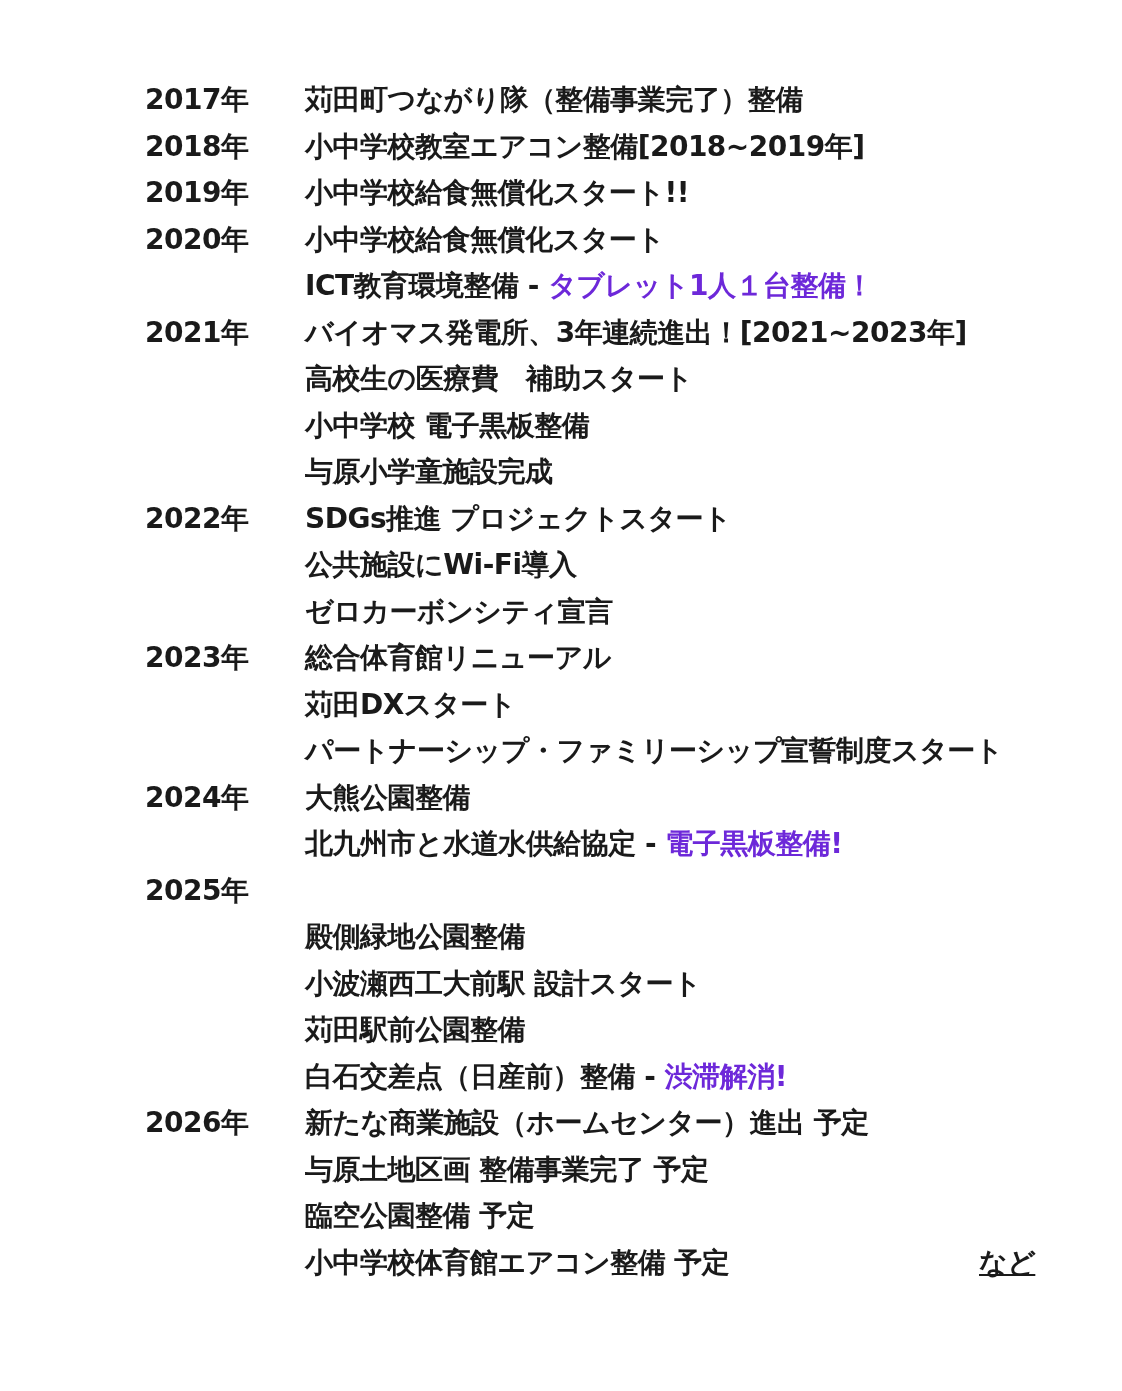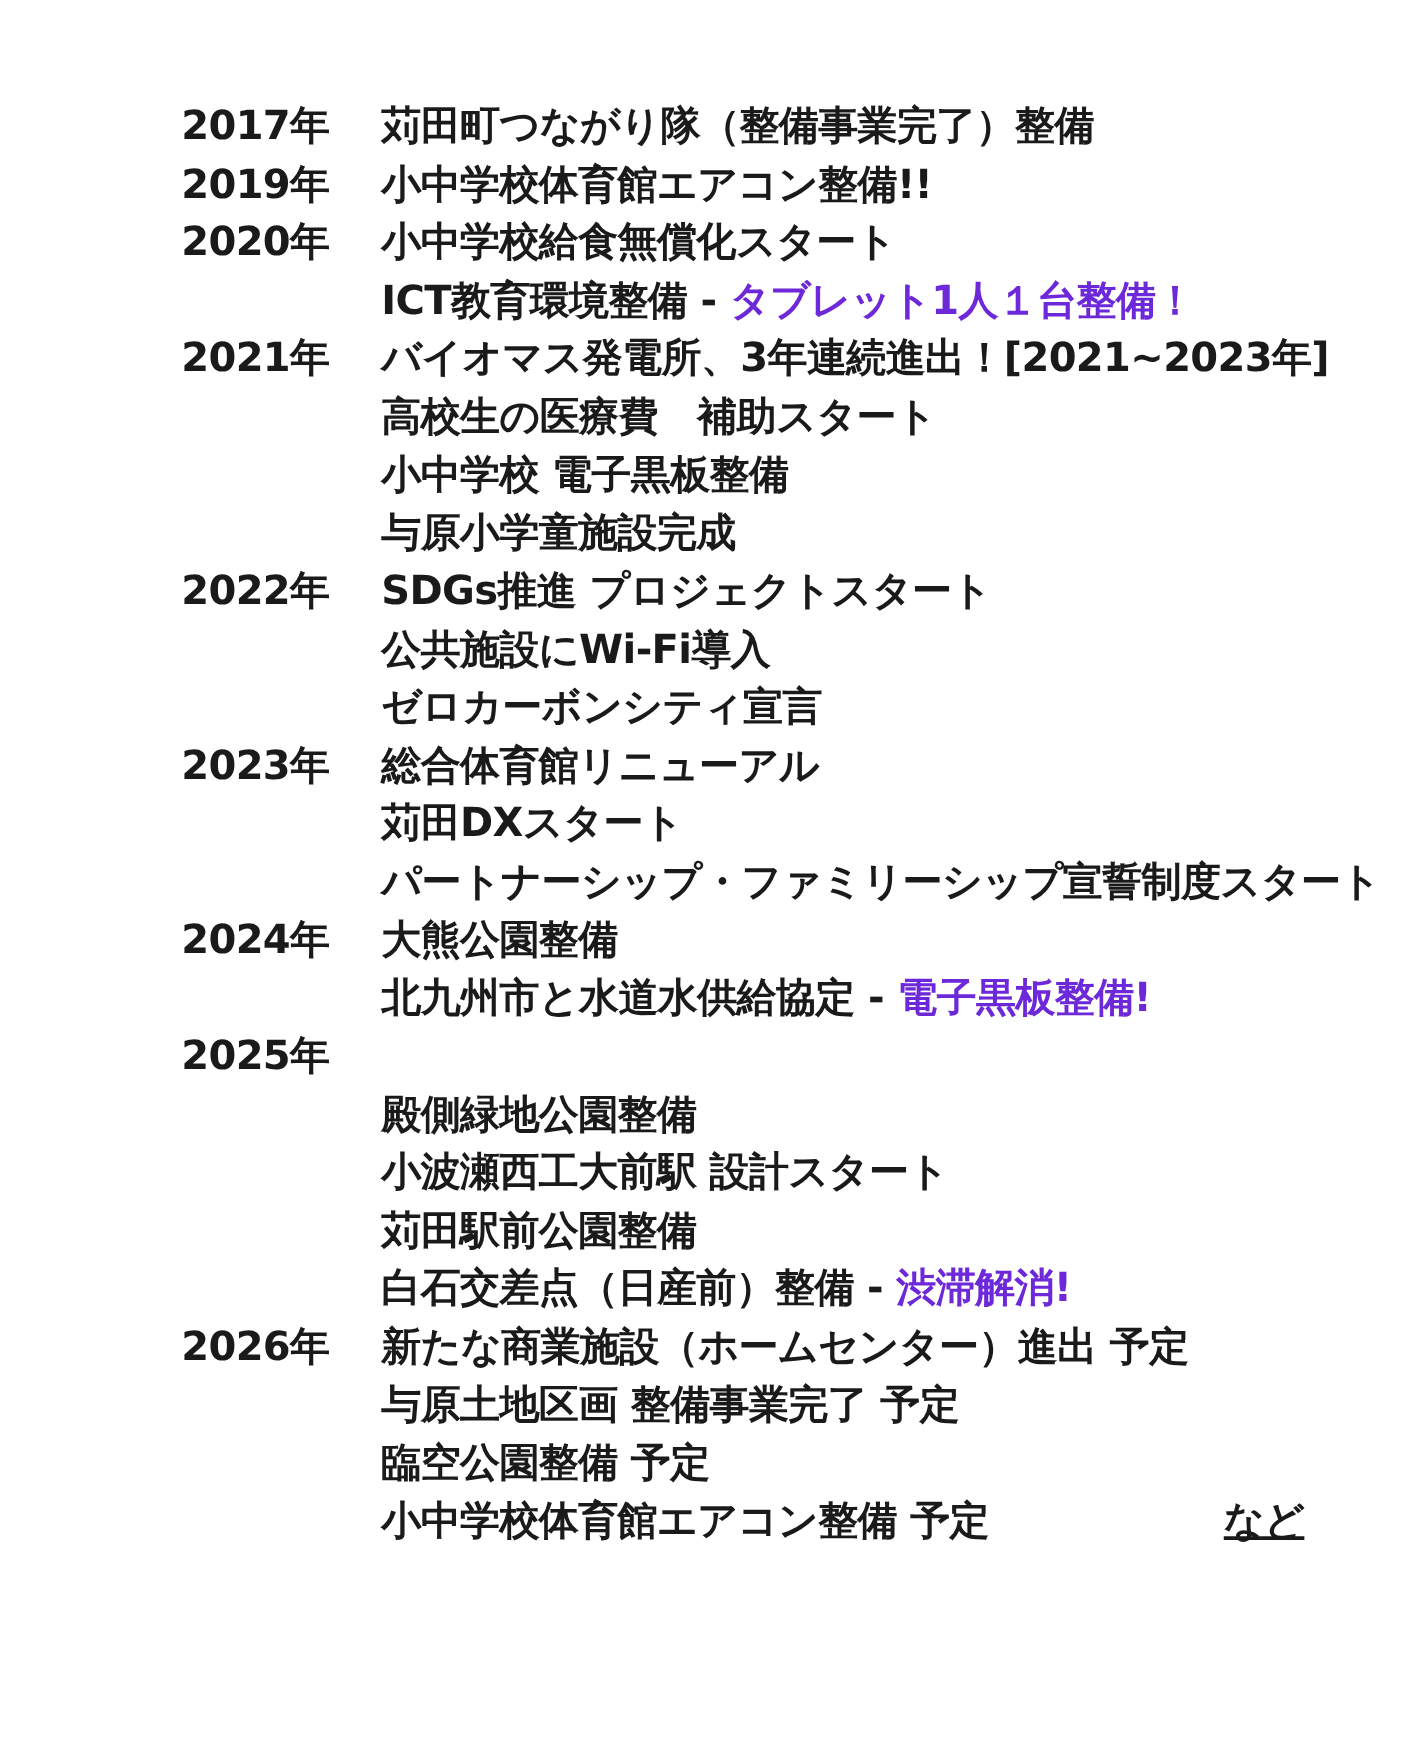--- a/index.html
+++ b/index.html
@@ -18,21 +18,21 @@
     .timeline {
       position: absolute;
       left: 0;
       top: 77px;
       width: 1122px;
     }
     .row {
       position: relative;
       height: 46.5px;
       line-height: 46.5px;
-      font-size: 32px;
+      font-size: 28px;
       font-weight: bold;
       white-space: nowrap;
       letter-spacing: -0.5px;
       padding-left: 31px;
     }
     .year {
       position: absolute;
       left: 145px;
       top: 0;
     }
@@ -56,22 +56,26 @@
   </style>
 </head>
 <body>
 
 <div class="timeline">
   <div class="row">
     <span class="year">2017年</span>
     <span class="text"><span>苅田町つながり隊（整備事業完了）整備</span></span>
   </div>
   <div class="row">
+    <span class="year">2018年</span>
+    <span class="text"><span>小中学校教室エアコン整備[2018~2019年]</span></span>
+  </div>
+  <div class="row">
     <span class="year">2019年</span>
-    <span class="text"><span>小中学校体育館エアコン整備!!</span></span>
+    <span class="text"><span>小中学校給食無償化スタート!!</span></span>
   </div>
   <div class="row">
     <span class="year">2020年</span>
     <span class="text"><span>小中学校給食無償化スタート</span></span>
   </div>
   <div class="row">
     <span class="year"></span>
     <span class="text"><span>ICT教育環境整備</span><span class="sep"> - </span><span class="hl">タブレット1人１台整備！</span></span>
   </div>
   <div class="row">

